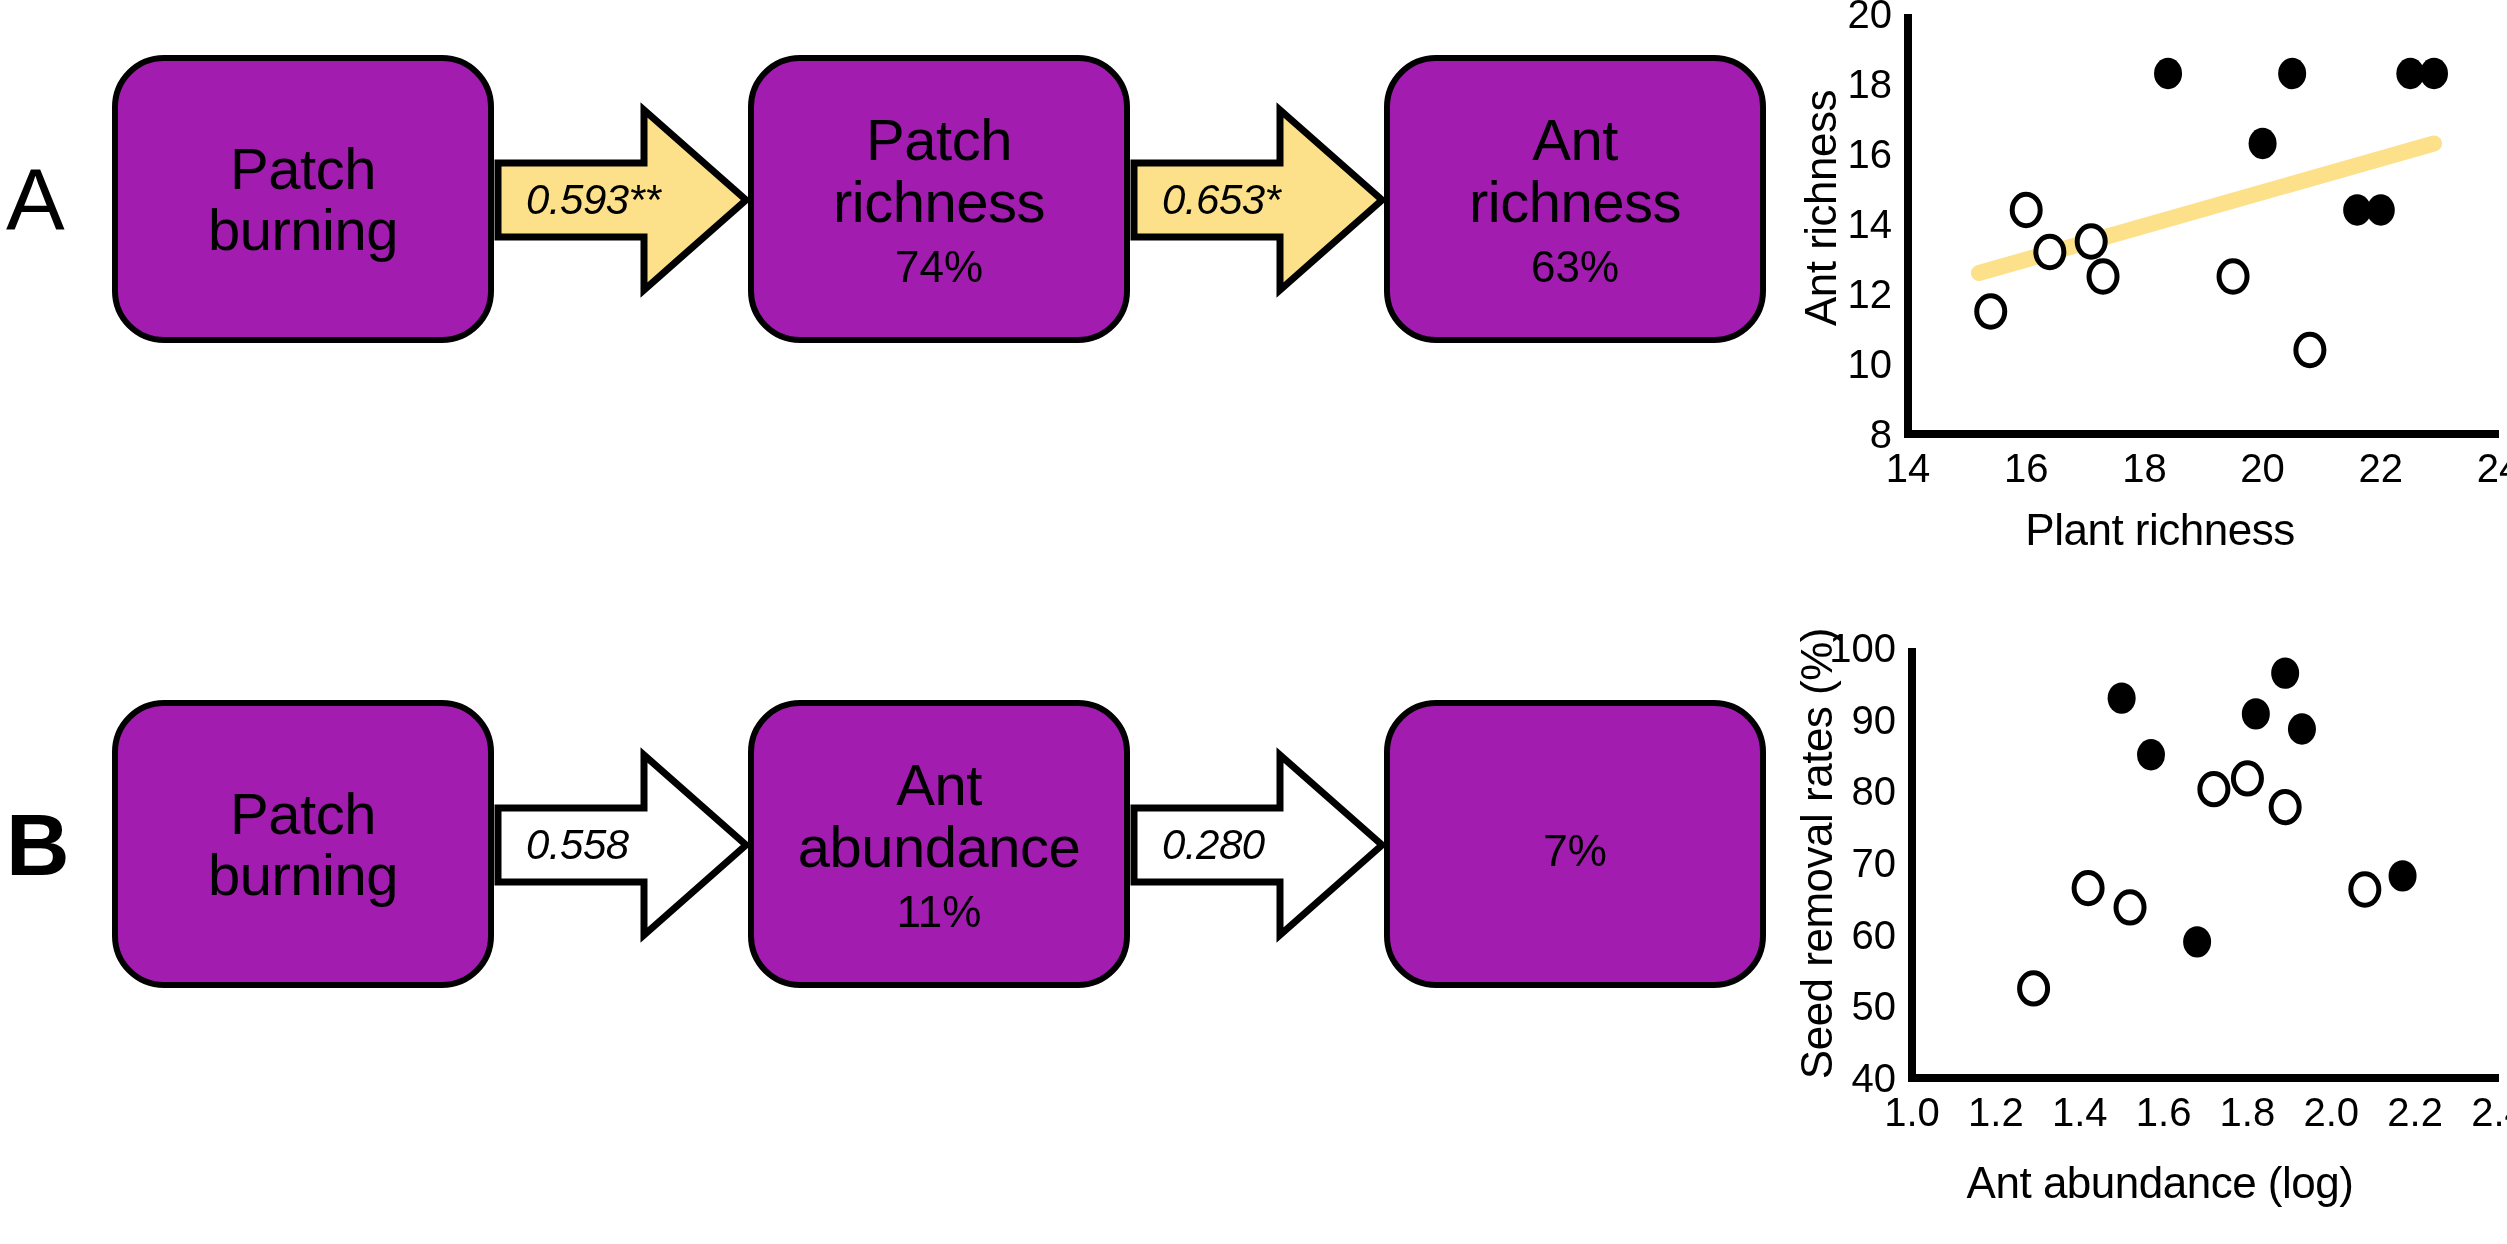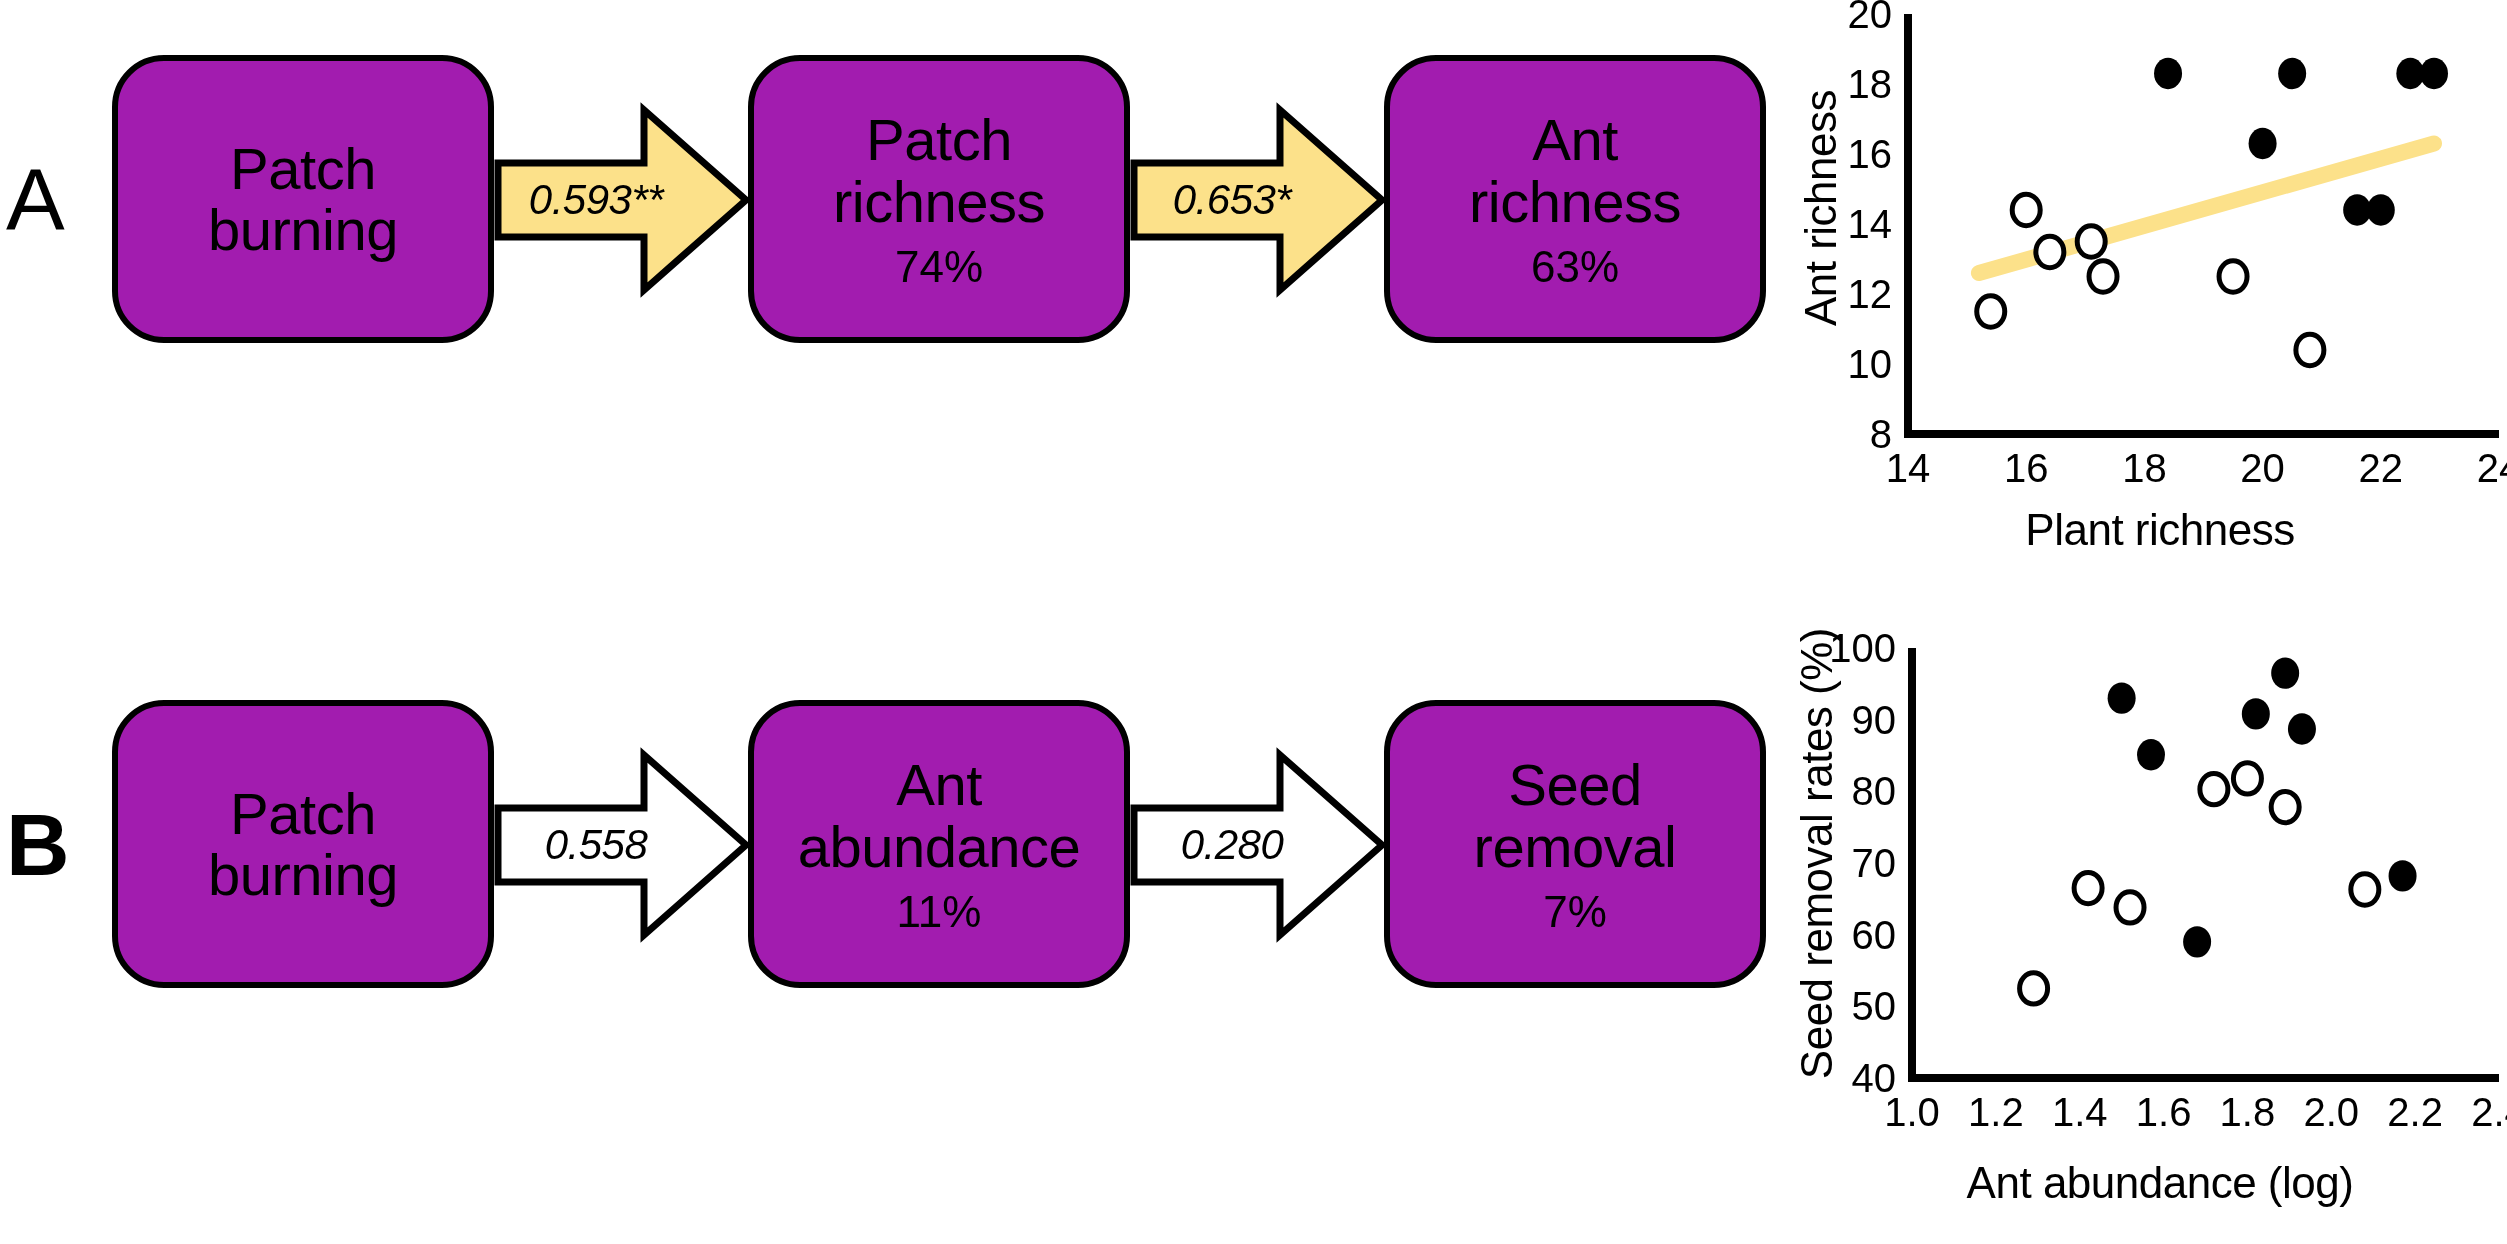--- a/index.html
+++ b/index.html
@@ -79,26 +79,26 @@
   .arrow-1 { left: 494px; }
   .arrow-2 { left: 1130px; }
 
   .arrow-wrap svg { display: block; width: 100%; height: 100%; }
 
   .arrow-label {
     position: absolute;
     left: 0; right: 54px;
     top: 50%;
     transform: translateY(-50%);
-    text-align: center;
     font-size: 42px;
     font-style: italic;
     font-family: "Liberation Sans", sans-serif;
     letter-spacing: -0.5px;
     pointer-events: none;
+    padding-left: 32px;
   }
 
   
   .plot {
     position: absolute;
     left: 1790px;
     width: 717px;
   }
   #plot-top    { top: 0px;   height: 600px; }
   #plot-bottom { top: 618px; height: 626px; }
@@ -191,22 +191,20 @@
   </div>
 
   <div class="arrow-wrap arrow-2">
     <svg viewBox="0 0 258 200" preserveAspectRatio="none" aria-hidden="true">
       <polygon points="4,63 150,63 150,10 252,100 150,190 150,137 4,137" fill="#ffffff" stroke="#000" stroke-width="7" stroke-linejoin="miter"></polygon>
     </svg>
     <div class="arrow-label">0.280</div>
   </div>
 
   <div class="node-box box-3">
-    <div class="node-title">Seed
-removal</div>
     <div class="node-pct">7%</div>
   </div>
 </div>
 
 <div class="plot" id="plot-top">
   <div class="axis-title-y">Ant richness</div>
   <svg id="svg-top" width="717" height="500">
       <line x1="118" y1="14" x2="118" y2="434" stroke="#000" stroke-width="8"></line>
       <line x1="114" y1="434" x2="709" y2="434" stroke="#000" stroke-width="8"></line>
       <text x="102" y="448" text-anchor="end" class="tick-label" fill="#000">8</text>

